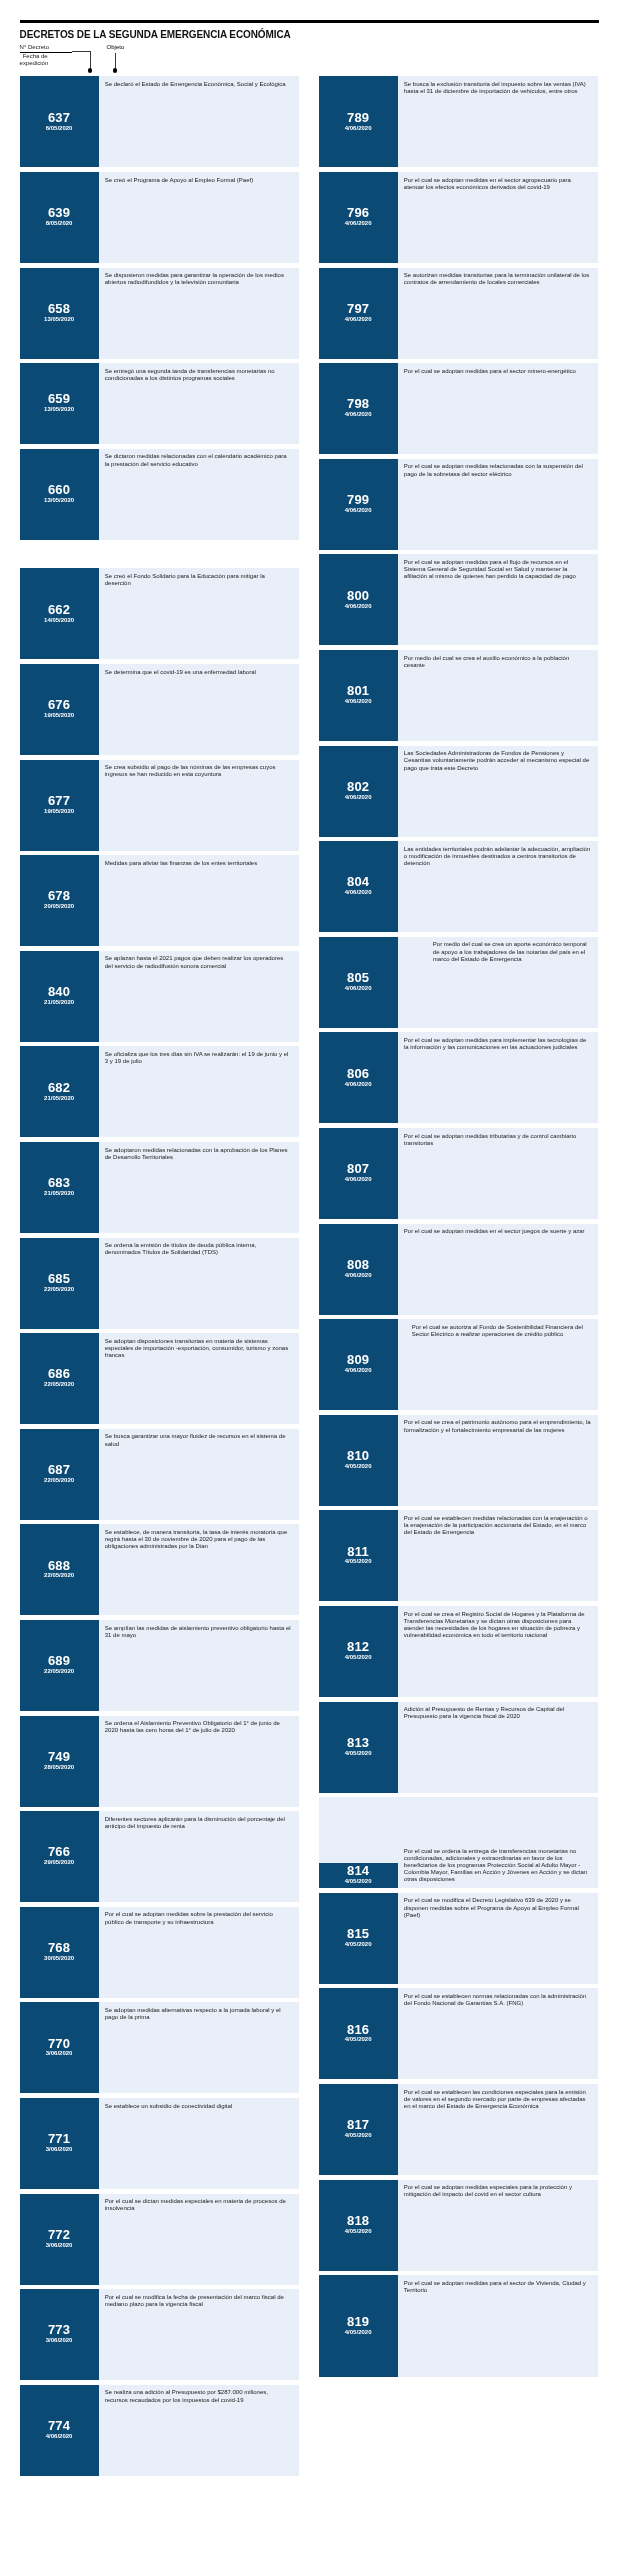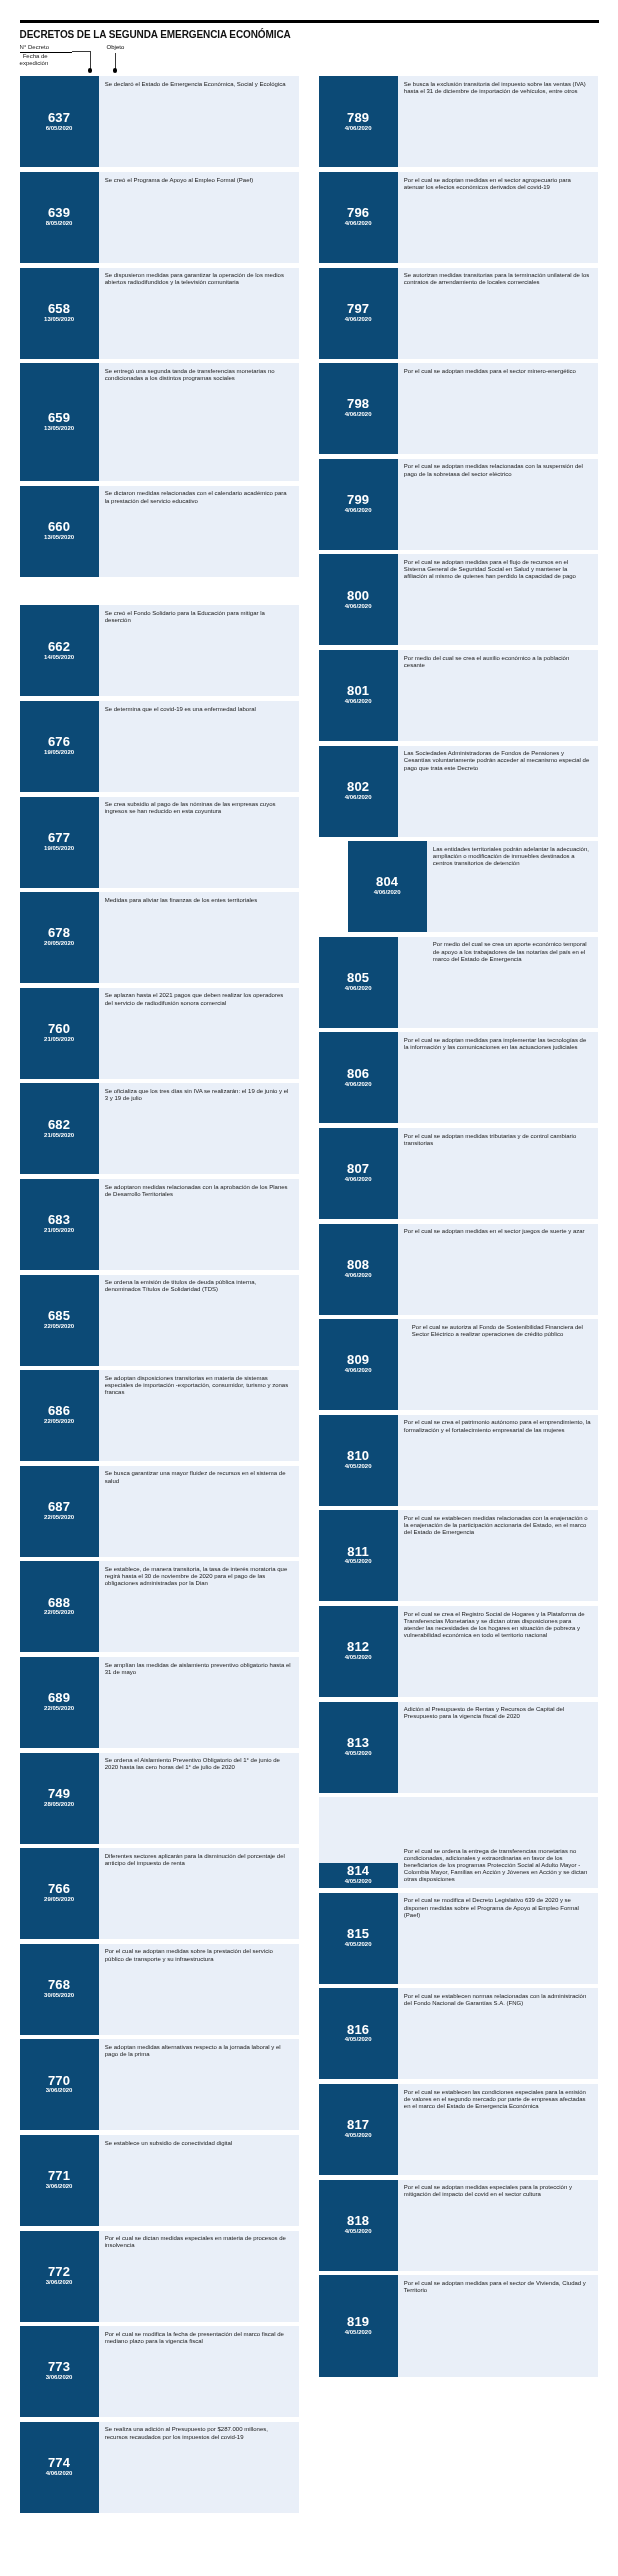--- a/index.html
+++ b/index.html
@@ -204,21 +204,21 @@
           </div>
           <div class="desc-cell">Se creó el Programa de Apoyo al Empleo Formal (Paef)</div>
         </div>
         <div class="row" style="height: 91px;">
           <div class="num-cell">
             <div class="num">658</div>
             <div class="date">13/05/2020</div>
           </div>
           <div class="desc-cell">Se dispusieron medidas para garantizar la operación de los medios abiertos radiodifundidos y la televisión comunitaria</div>
         </div>
-        <div class="row" style="height: 118px;">
+        <div class="row" style="height: 81px;">
           <div class="num-cell">
             <div class="num">659</div>
             <div class="date">13/05/2020</div>
           </div>
           <div class="desc-cell">Se entregó una segunda tanda de transferencias monetarias no condicionadas a los distintos programas sociales</div>
         </div>
         <div class="row" style="height: 91px;">
           <div class="num-cell">
             <div class="num">660</div>
             <div class="date">13/05/2020</div>
@@ -248,21 +248,21 @@
         </div>
         <div class="row" style="height: 91px;">
           <div class="num-cell">
             <div class="num">678</div>
             <div class="date">20/05/2020</div>
           </div>
           <div class="desc-cell">Medidas para aliviar las finanzas de los entes territoriales</div>
         </div>
         <div class="row" style="height: 91px;">
           <div class="num-cell">
-            <div class="num">760</div>
+            <div class="num">840</div>
             <div class="date">21/05/2020</div>
           </div>
           <div class="desc-cell">Se aplazan hasta el 2021 pagos que deben realizar los operadores del servicio de radiodifusión sonora comercial</div>
         </div>
         <div class="row" style="height: 91px;">
           <div class="num-cell">
             <div class="num">682</div>
             <div class="date">21/05/2020</div>
           </div>
           <div class="desc-cell">Se oficializa que los tres días sin IVA se realizarán: el 19 de junio y el 3 y 19 de julio</div>
@@ -416,21 +416,21 @@
           </div>
           <div class="desc-cell">Por medio del cual se crea el auxilio económico a la población cesante</div>
         </div>
         <div class="row" style="height: 91px;">
           <div class="num-cell">
             <div class="num">802</div>
             <div class="date">4/06/2020</div>
           </div>
           <div class="desc-cell">Las Sociedades Administradoras de Fondos de Pensiones y Cesantías voluntariamente podrán acceder al mecanismo especial de pago que trata este Decreto</div>
         </div>
-        <div class="row" style="height: 91px; margin-left: 29px;">
+        <div class="row" style="height: 91px;">
           <div class="num-cell">
             <div class="num">804</div>
             <div class="date">4/06/2020</div>
           </div>
           <div class="desc-cell">Las entidades territoriales podrán adelantar la adecuación, ampliación o modificación de inmuebles destinados a centros transitorios de detención</div>
         </div>
         <div class="row" style="height: 91px; gap: 29px;">
           <div class="num-cell">
             <div class="num">805</div>
             <div class="date">4/06/2020</div>

